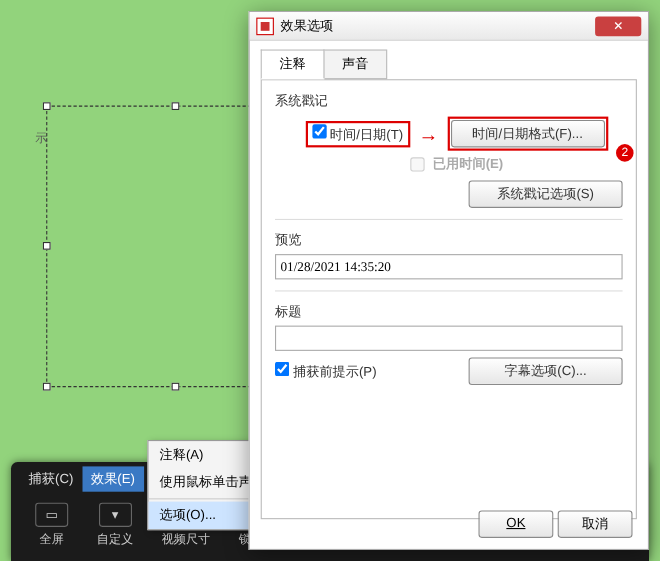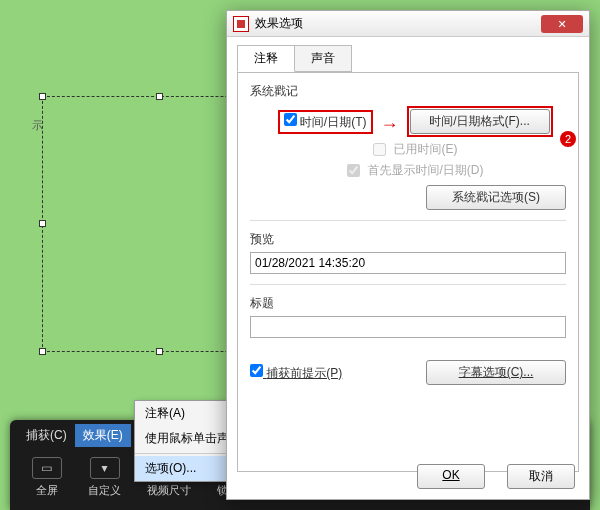--- a/index.html
+++ b/index.html
@@ -52,26 +52,26 @@
   .grouplabel { margin-bottom:6px;}
   .row { display:flex; align-items:center; gap:8px; margin:4px 0 4px 14px;justify-content:center;}
   .row input[type=checkbox] { width:13px; height:13px;}
   .redbox { border:2px solid #d00; padding:1px 4px;}
   .arrow-r { color:#d00; font-size:18px; font-weight:bold; line-height:1;}
   .winbtn { display:inline-block; padding:3px 8px; min-width:140px; text-align:center; border:1px solid #8a8a8a; background:linear-gradient(#fefefe,#e6e6e6); border-radius:3px; font-size:12px;}
   .redbox-wide { border:2px solid #d00; padding:1px;}
   .num2 { position:absolute; right:2px; top:58px; width:16px; height:16px; background:#d00; color:#fff; border-radius:50%; text-align:center; line-height:16px; font-size:11px;}
 
   .sep { border:none; border-top:1px solid #ddd; margin:10px 0;}
-  .field { width:100%; padding:3px 4px; border:1px solid #aaa; margin-top:4px; font-family:Liberation Sans, sans-serif; font-size:12px;}
+  .field { width:100%; padding:3px 4px; border:1px solid #aaa; margin-top:4px; font-family:Liberation Serif, serif; font-size:12px;}
   .right-align { text-align:right; margin-top:6px;}
 
-  .dlg-buttons { position:absolute; right:14px; bottom:10px; display:flex; gap:22px;}
+  .dlg-buttons { position:absolute; right:14px; bottom:10px; display:flex; gap:4px;}
   .dlg-buttons .winbtn { min-width:68px; padding:3px 16px;}
-  .disabled { color:#aaa;}
+  .disabled { color:#aaa;font-weight:bold;}
 </style>
 </head>
 <body>
 
 <div class="sel-rect">
   <div class="handle h-tl"></div>
   <div class="handle h-tm"></div>
   <div class="handle h-tr"></div>
   <div class="handle h-ml"></div>
   <div class="handle h-mr"></div>
@@ -148,37 +148,33 @@
       <span class="redbox-wide">
         <span class="winbtn">时间/日期格式(F)...</span>
       </span>
     </div>
     <span class="num2">2</span>
 
     <div class="row">
       <input type="checkbox" disabled="" style="">
       <span class="disabled">已用时间(E)</span>
     </div>
-    <div class="row">
-      <input type="checkbox" checked="" disabled="" style="">
-      <span class="disabled">首先显示时间/日期(D)</span>
-    </div>
     <div class="right-align">
       <span class="winbtn">系统戳记选项(S)</span>
     </div>
 
     <hr class="sep">
     <div>预览</div>
     <input class="field" readonly="" value="01/28/2021 14:35:20" style="">
 
     <hr class="sep">
     <div>标题</div>
     <input class="field" value="" style="">
 
-    <div class="row" style="margin-top:22px; justify-content:space-between; margin-left:0;text-decoration:underline;">
+    <div class="row" style="margin-top:6px; justify-content:space-between; margin-left:0;">
       <span>
         <input type="checkbox" checked="" style="">
         <span>捕获前提示(P)</span>
       </span>
       <span class="winbtn">字幕选项(C)...</span>
     </div>
   </div>
   <div class="dlg-buttons">
     <span class="winbtn" style="text-decoration:underline;">OK</span>
     <span class="winbtn">取消</span>

